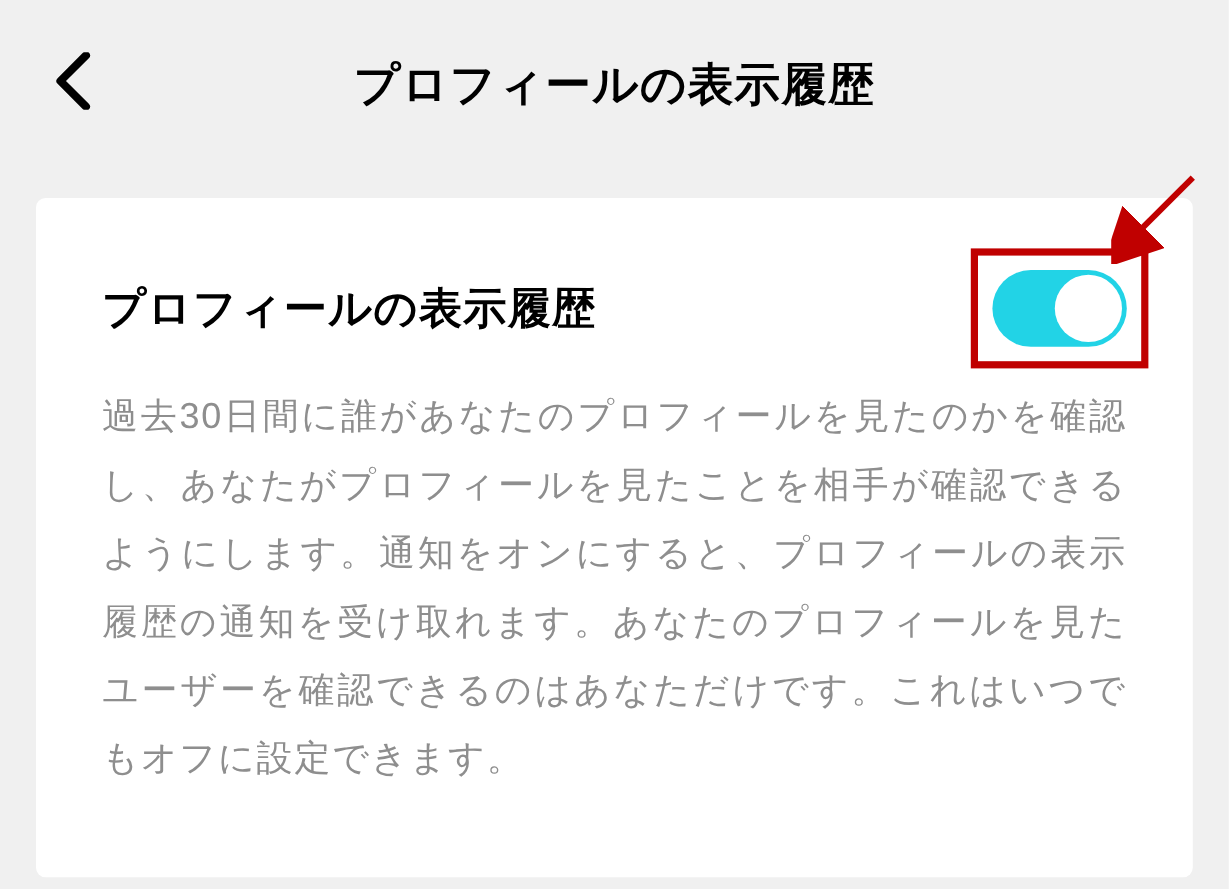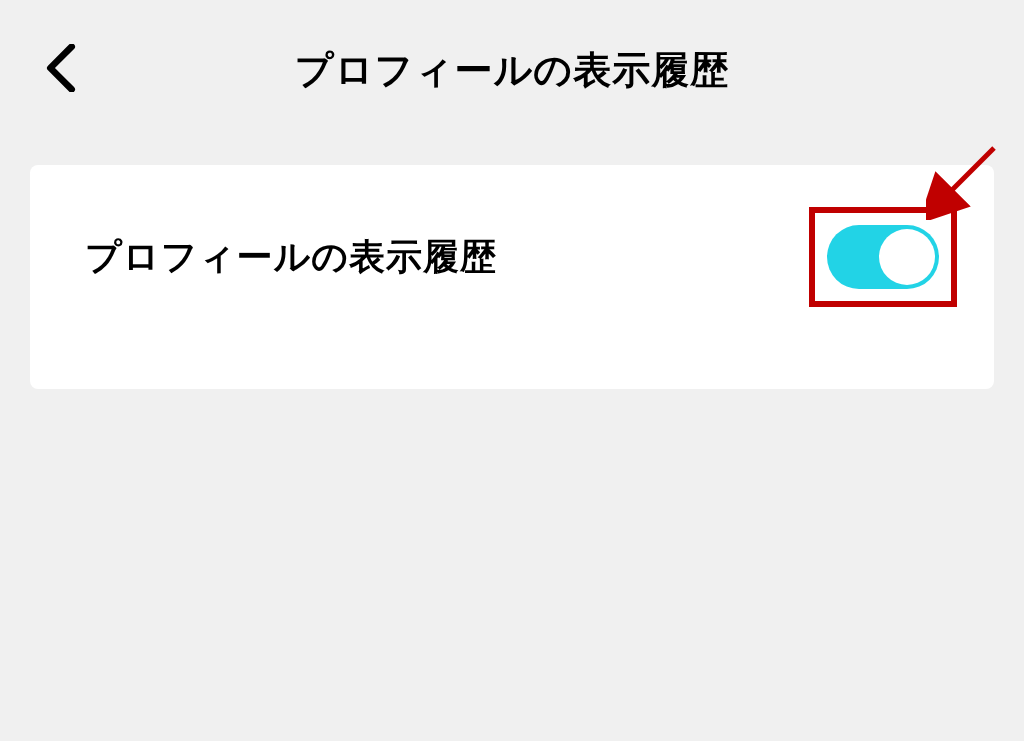--- a/index.html
+++ b/index.html
@@ -122,20 +122,21 @@
 <div class="card">
   <div class="setting-row">
     <div class="setting-title">プロフィールの表示履歴</div>
     <div class="toggle-container">
       <div class="highlight-box"></div>
       <div class="toggle">
         <div class="toggle-knob"></div>
       </div>
     </div>
   </div>
+  <div class="description">過去30日間に誰があなたのプロフィールを見たのかを確認し、あなたがプロフィールを見たことを相手が確認できるようにします。通知をオンにすると、プロフィールの表示履歴の通知を受け取れます。あなたのプロフィールを見たユーザーを確認できるのはあなただけです。これはいつでもオフに設定できます。</div>
 </div>
 
 <div class="arrow-annotation">
   <svg viewBox="0 0 80 80">
     <defs>
       <marker id="arrowhead" markerWidth="10" markerHeight="10" refX="2" refY="5" orient="auto">
         <polygon points="0 0, 10 5, 0 10" fill="#c00000"></polygon>
       </marker>
     </defs>
     <line x1="68" y1="8" x2="20" y2="56" stroke="#c00000" stroke-width="5" marker-end="url(#arrowhead)"></line>

